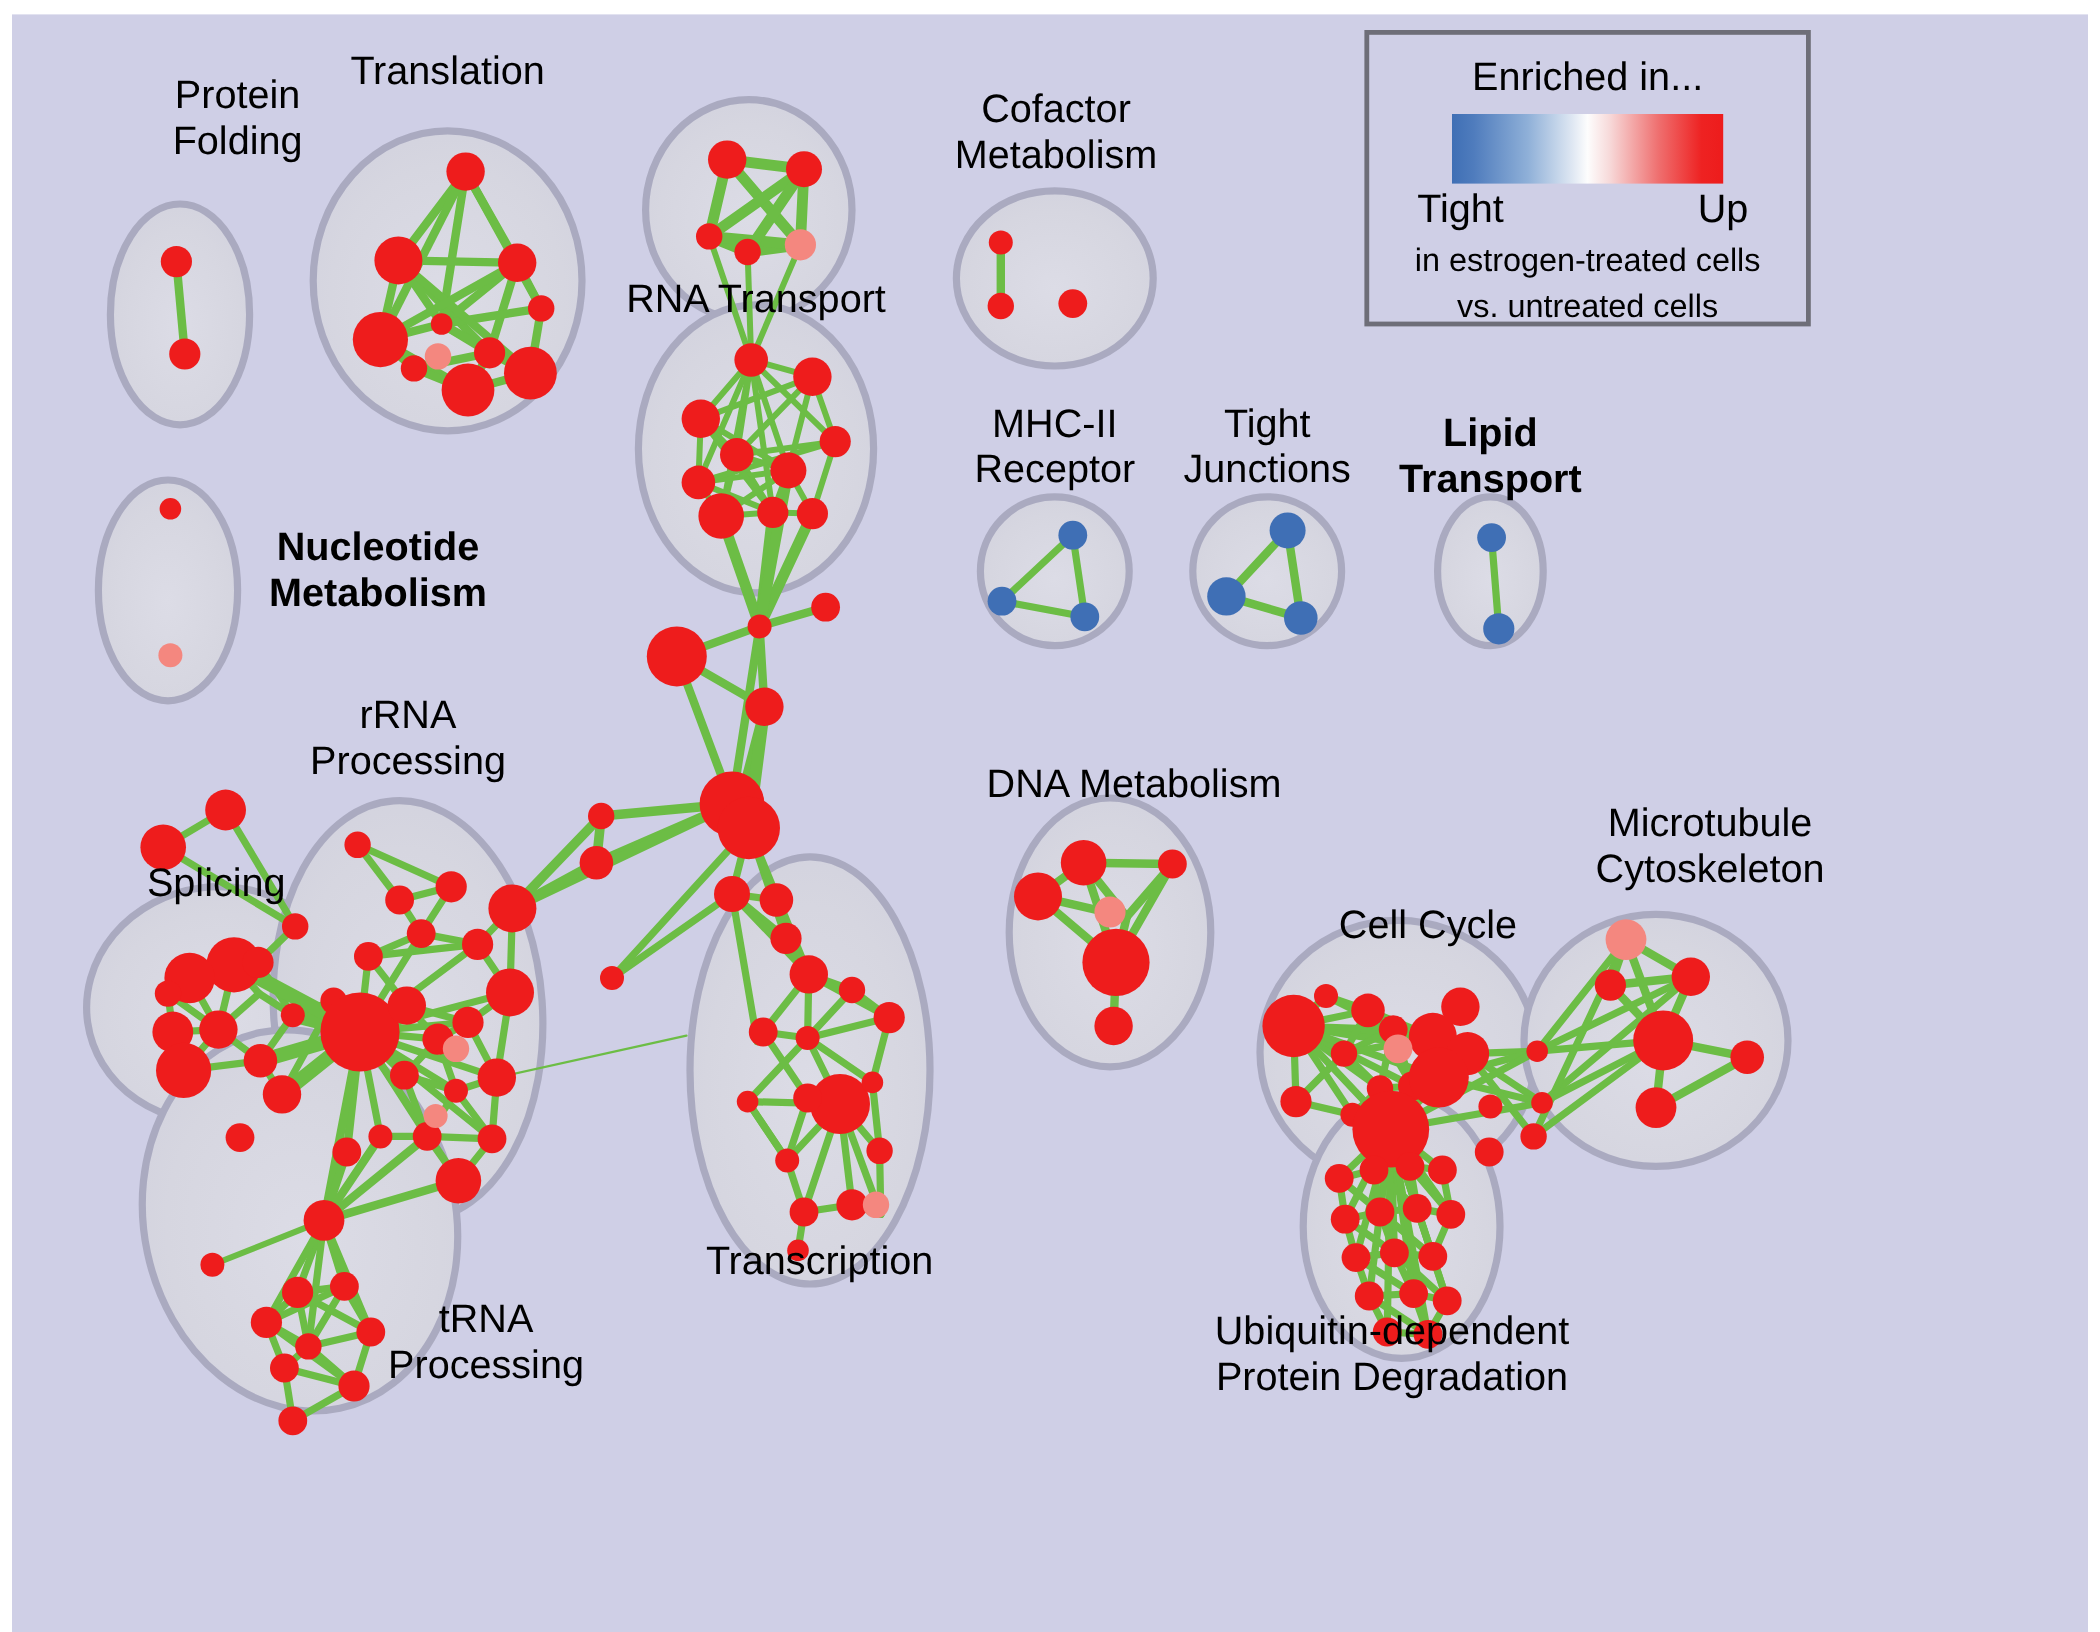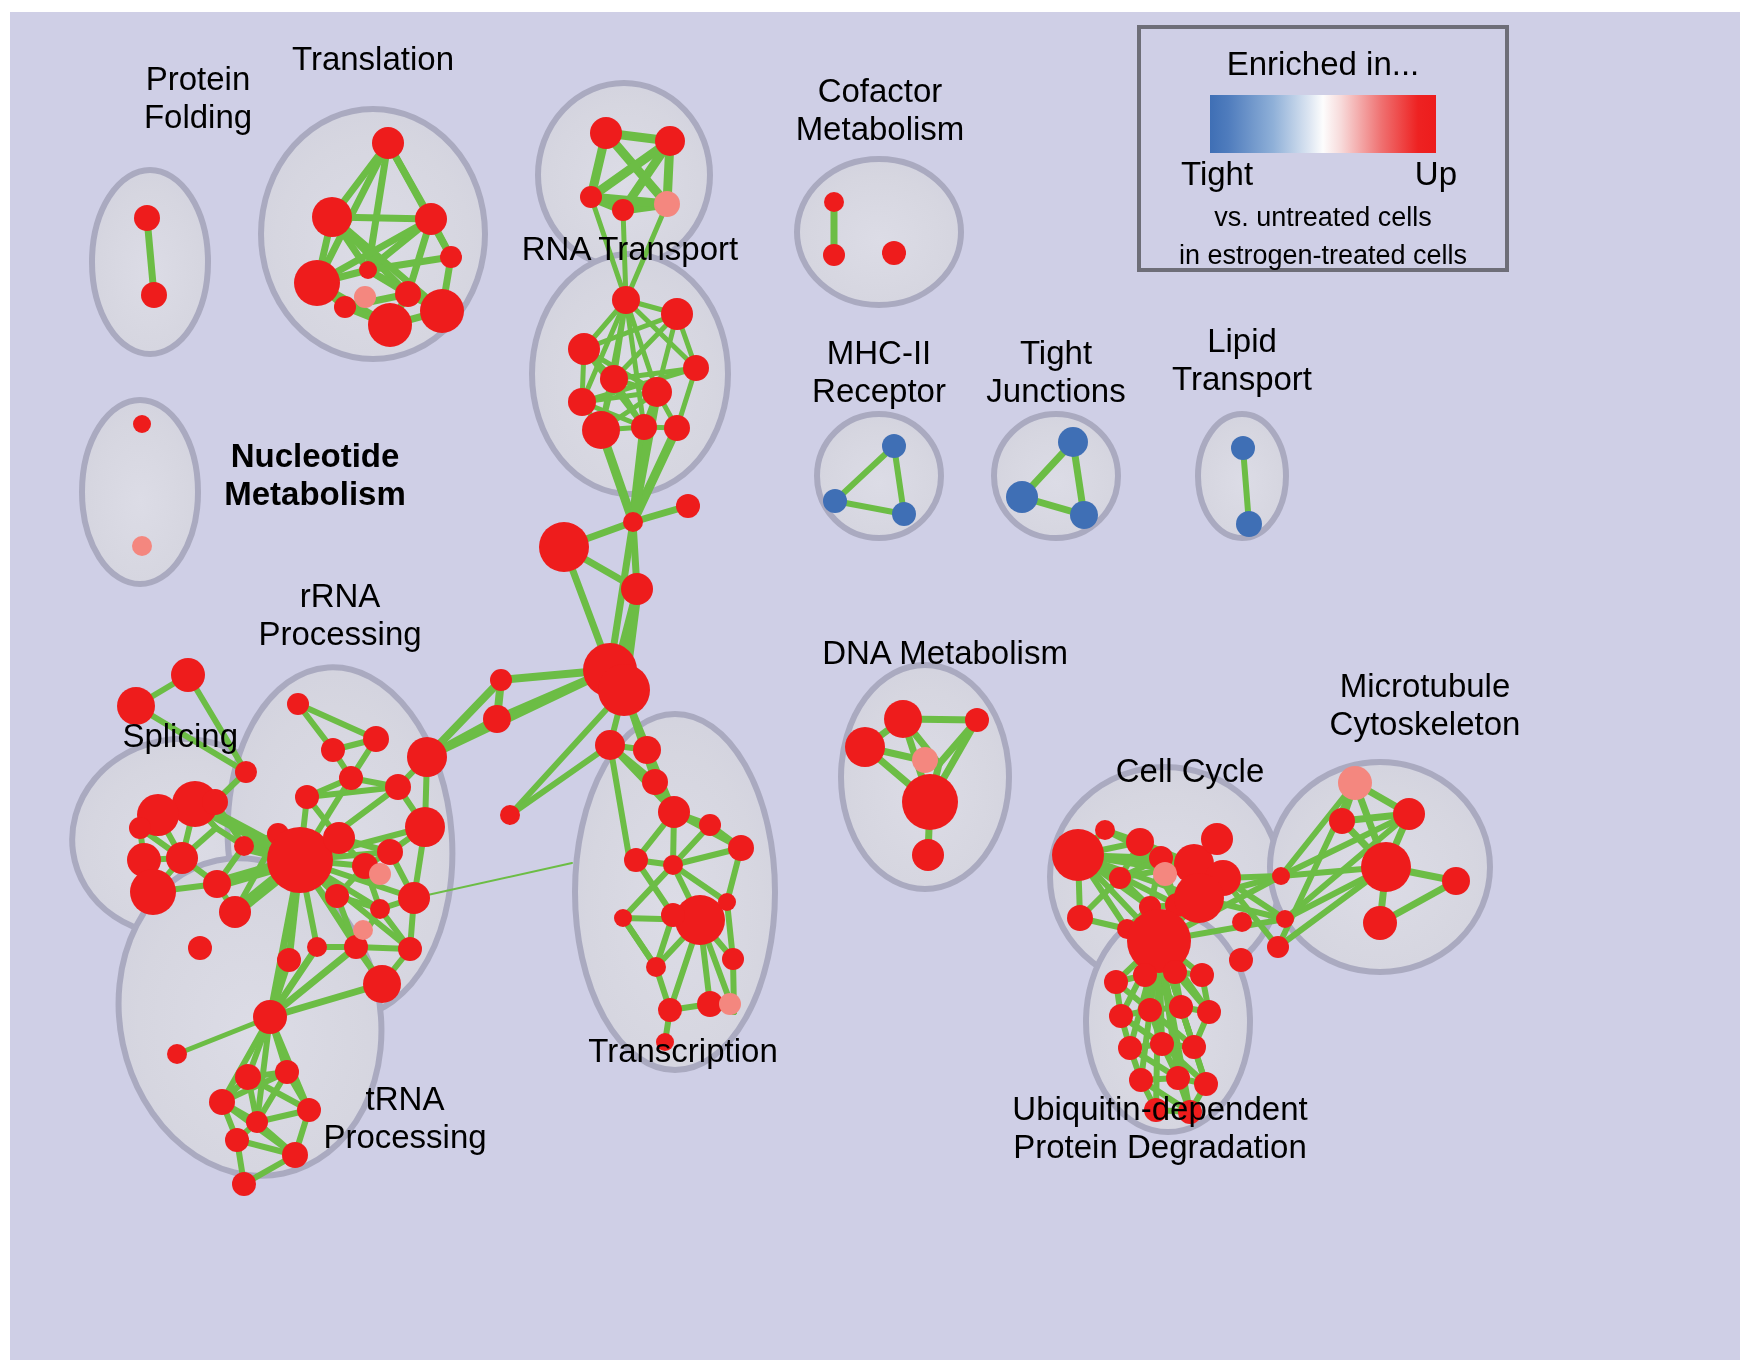--- a/index.html
+++ b/index.html
@@ -699,21 +699,21 @@
     <div class="cluster-label" style="left:248px;top:28px;width:230px;">Translation</div>
     <div class="cluster-label" style="left:485px;top:218px;width:270px;">RNA Transport</div>
     <div class="cluster-label" style="left:760px;top:60px;width:220px;">Cofactor
 Metabolism</div>
     <div class="cluster-label" style="left:190px;top:425px;width:230px;font-weight:bold;">Nucleotide
 Metabolism</div>
     <div class="cluster-label" style="left:769px;top:322px;width:200px;">MHC-II
 Receptor</div>
     <div class="cluster-label" style="left:946px;top:322px;width:200px;">Tight
 Junctions</div>
-    <div class="cluster-label" style="left:1132px;top:310px;width:200px;">Lipid
+    <div class="cluster-label" style="left:1132px;top:330px;width:200px;font-weight:bold;">Lipid
 Transport</div>
     <div class="cluster-label" style="left:235px;top:565px;width:190px;">rRNA
 Processing</div>
     <div class="cluster-label" style="left:48px;top:705px;width:180px;text-align:right;">Splicing</div>
     <div class="cluster-label" style="left:300px;top:1068px;width:190px;">tRNA
 Processing</div>
     <div class="cluster-label" style="left:548px;top:1020px;width:250px;">Transcription</div>
     <div class="cluster-label" style="left:795px;top:622px;width:280px;">DNA Metabolism</div>
     <div class="cluster-label" style="left:1080px;top:740px;width:200px;">Cell Cycle</div>
     <div class="cluster-label" style="left:1275px;top:655px;width:280px;">Microtubule
@@ -721,18 +721,18 @@
     <div class="cluster-label" style="left:960px;top:1078px;width:380px;">Ubiquitin-dependent
 Protein Degradation</div>
 
     <div id="legend">
       <div class="title">Enriched in...</div>
       <div class="bar"></div>
       <div class="ends">
         <span class="down">Tight</span>
         <span class="up">Up</span>
       </div>
+      <div class="sub">in estrogen-treated cells</div>
       <div class="sub">vs. untreated cells</div>
-      <div class="sub">in estrogen-treated cells</div>
     </div>
 
   </div>
 </div>
 
 </body></html>

